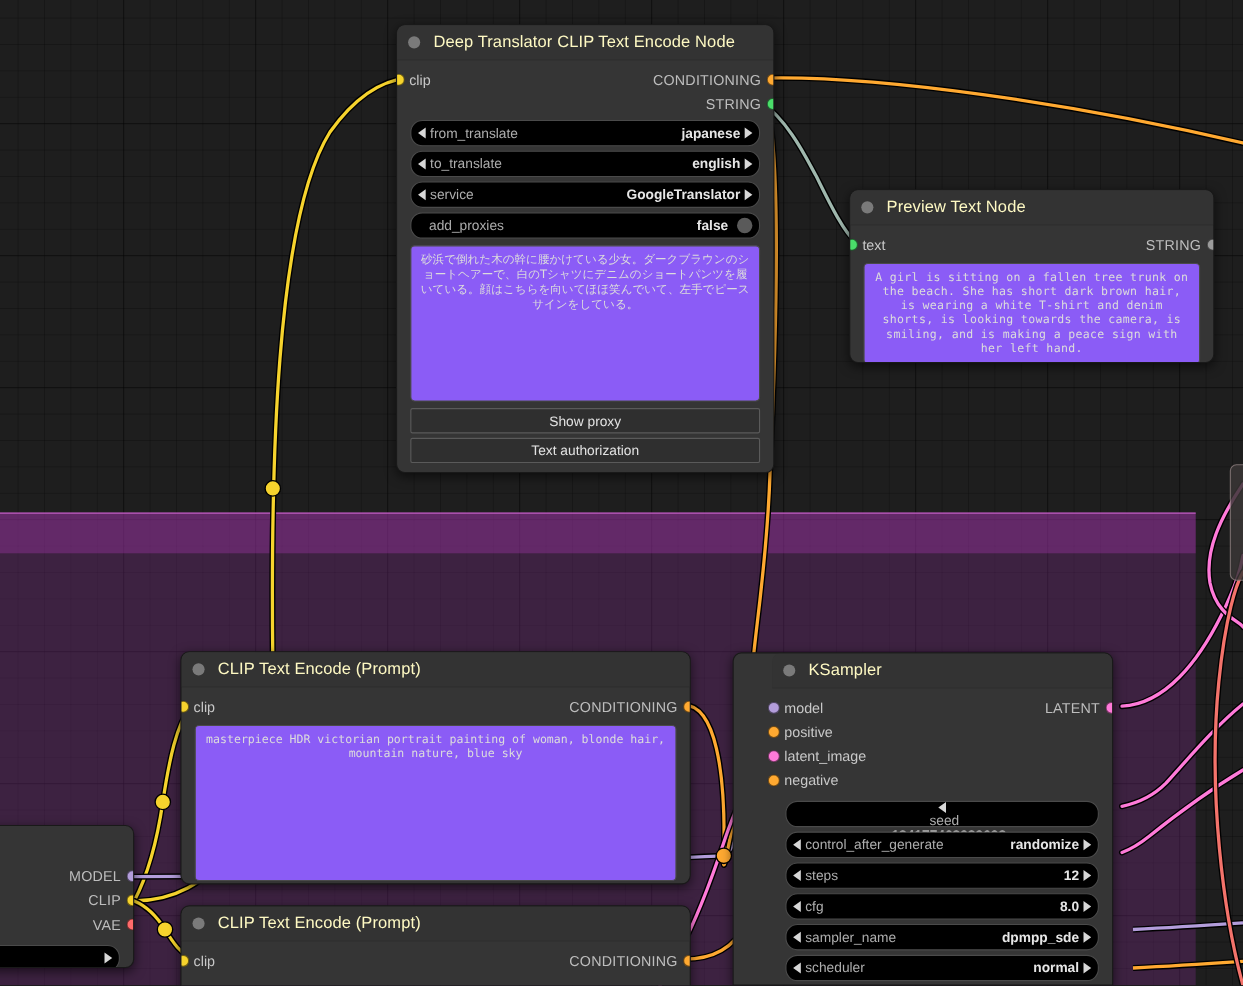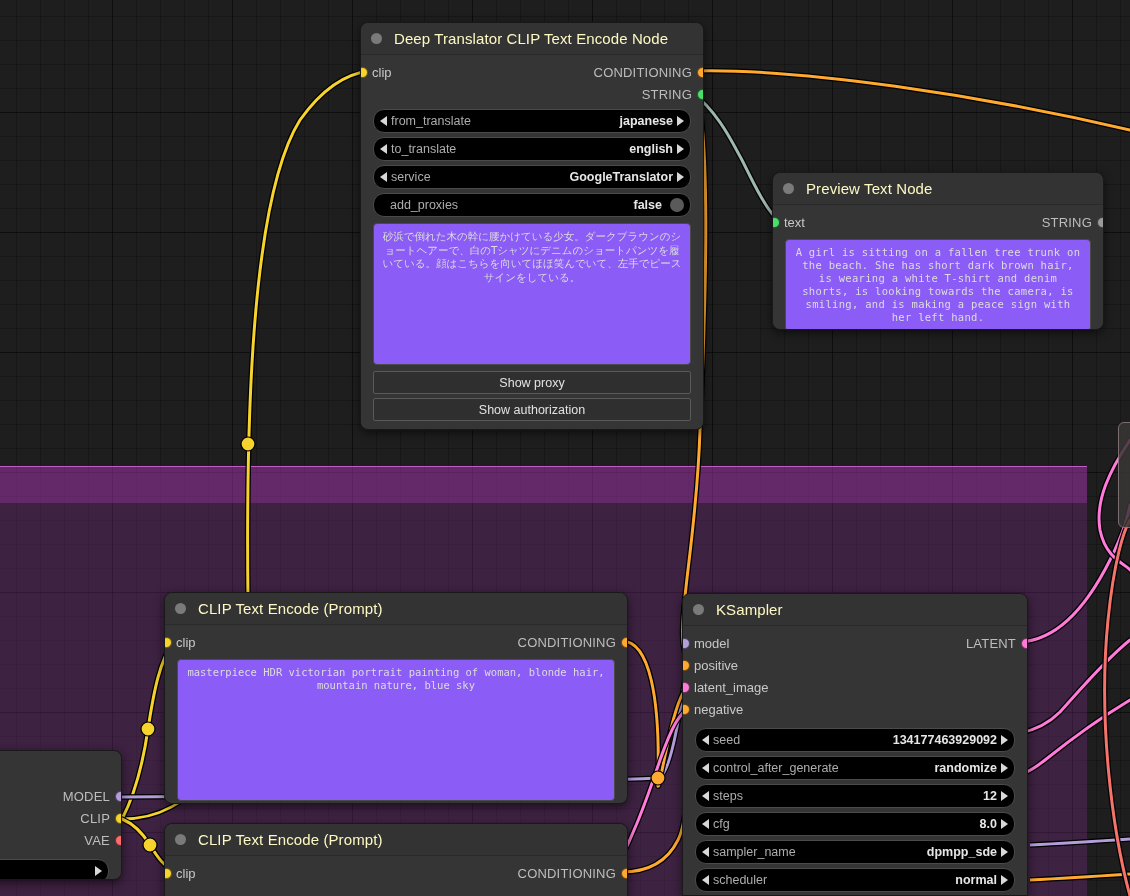--- a/index.html
+++ b/index.html
@@ -170,21 +170,21 @@
       <div class="wrow">
         <span class="wname" style="padding-left:10px;">add_proxies</span>
         <span style="flex:1"></span>
         <span class="wval">false</span>
         <span class="toggle"></span>
       </div>
 
       <div class="textbox" style="height:128px;font-family:'DejaVu Sans',sans-serif;font-size:10.5px;line-height:13.5px;">砂浜で倒れた木の幹に腰かけている少女。ダークブラウンのショートヘアーで、白のTシャツにデニムのショートパンツを履いている。顔はこちらを向いてほほ笑んでいて、左手でピースサインをしている。</div>
 
       <div class="btn">Show proxy</div>
-      <div class="btn">Show authorization</div>
+      <div class="btn">Text authorization</div>
     </div>
   </div>
 
   <div class="node" style="left:772px;top:172px;width:332px;height:158px;">
     <div class="nhead">
       <div class="ndot"></div>
       <div class="ntitle">Preview Text Node</div>
     </div>
     <div class="nbody">
       <div class="slotrow" style="margin-top:6px;">
@@ -243,21 +243,21 @@
         <span class="slot-out">VAE</span>
       </div>
       <div class="wrow" style="margin-top:8px;">
 
         <span style="flex:1"></span>
         <span class="arrow rgt"></span>
       </div>
     </div>
   </div>
 
-  <div class="node nobottom" style="left:682px;top:593px;width:346px;height:303px;">
+  <div class="node nobottom" style="left:666px;top:593px;width:346px;height:303px;padding-left:35px;">
     <div class="nhead">
       <div class="ndot"></div>
       <div class="ntitle">KSampler</div>
     </div>
     <div class="nbody">
       <div class="slotrow" style="margin-top:6px;">
         <span class="port l" style="background:#b39ddb;top:6px;"></span>
         <span class="slot-in">model</span>
         <span class="port r" style="background:#ff7ad9;top:6px;"></span>
         <span class="slot-out">LATENT</span>
@@ -268,21 +268,21 @@
       </div>
       <div class="slotrow">
         <span class="port l" style="background:#ff7ad9;top:6px;"></span>
         <span class="slot-in">latent_image</span>
       </div>
       <div class="slotrow">
         <span class="port l" style="background:#ffa931;top:6px;"></span>
         <span class="slot-in">negative</span>
       </div>
 
-      <div class="wrow" style="margin-top:8px;">
+      <div class="wrow" style="margin-top:8px;flex-direction:column;">
         <span class="arrow lft"></span>
         <span class="wname">seed</span>
         <span style="flex:1"></span>
         <span class="wval">134177463929092</span>
         <span class="arrow rgt"></span>
       </div>
       <div class="wrow">
         <span class="arrow lft"></span>
         <span class="wname">control_after_generate</span>
         <span style="flex:1"></span>

